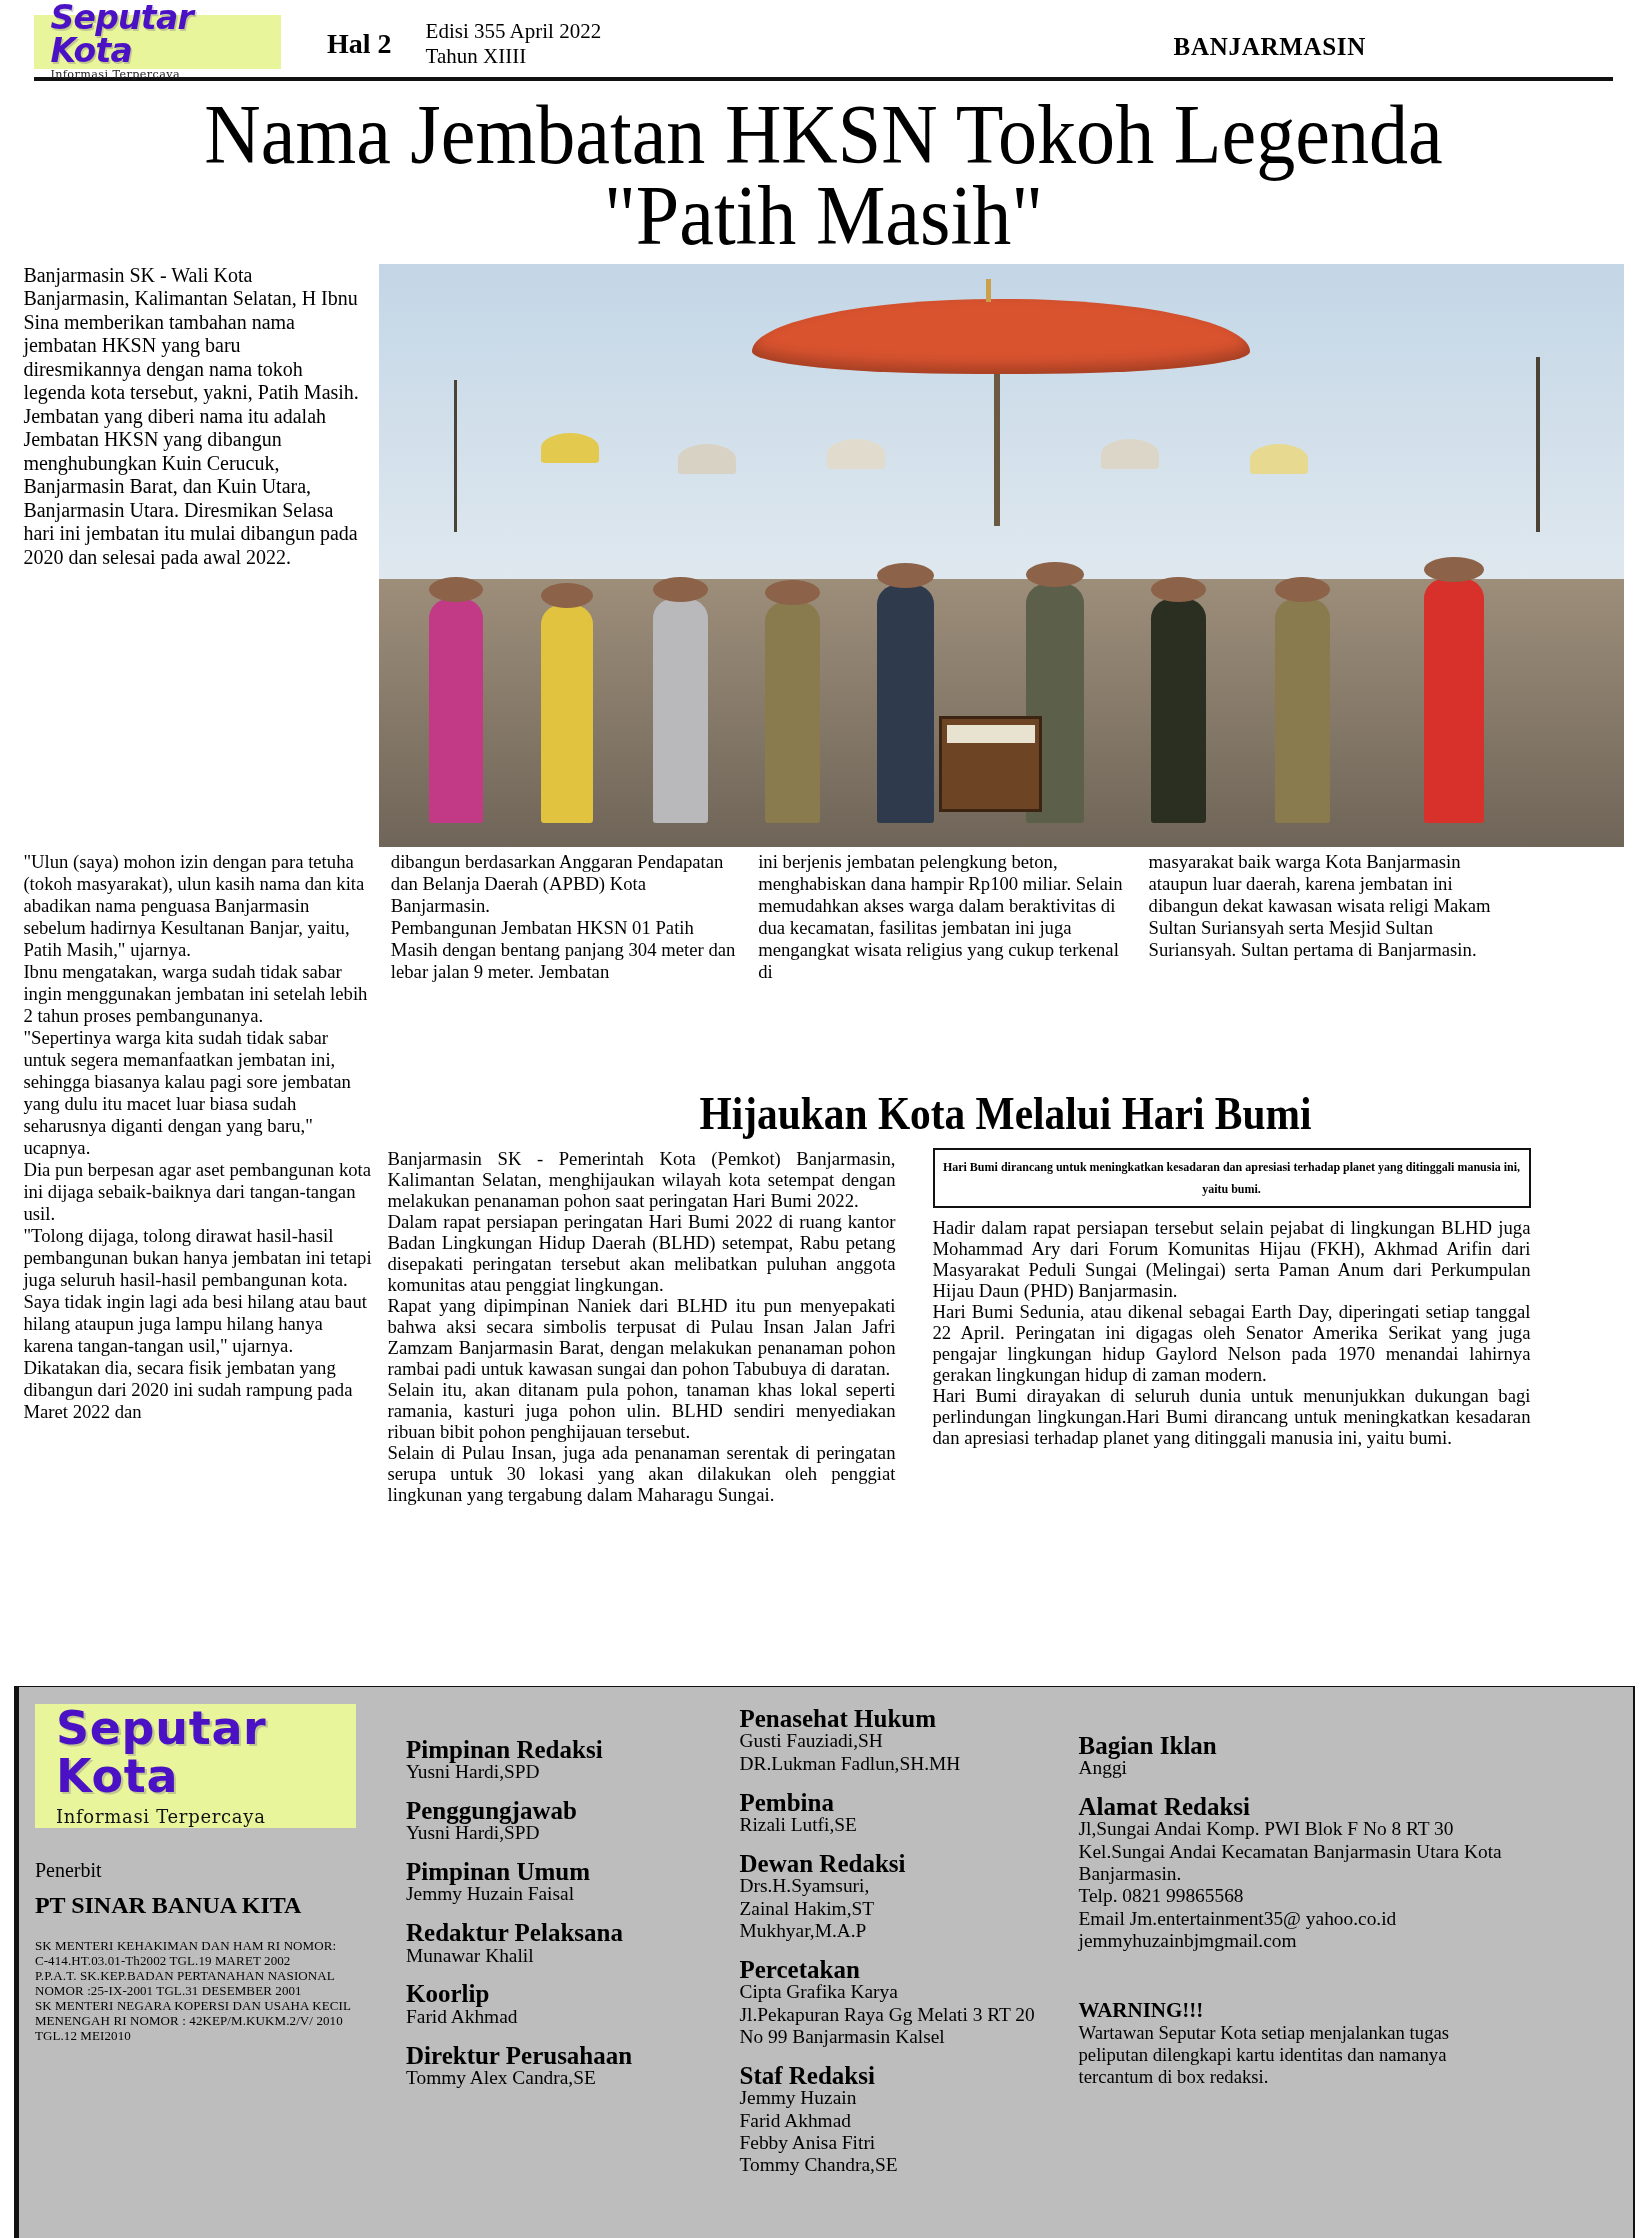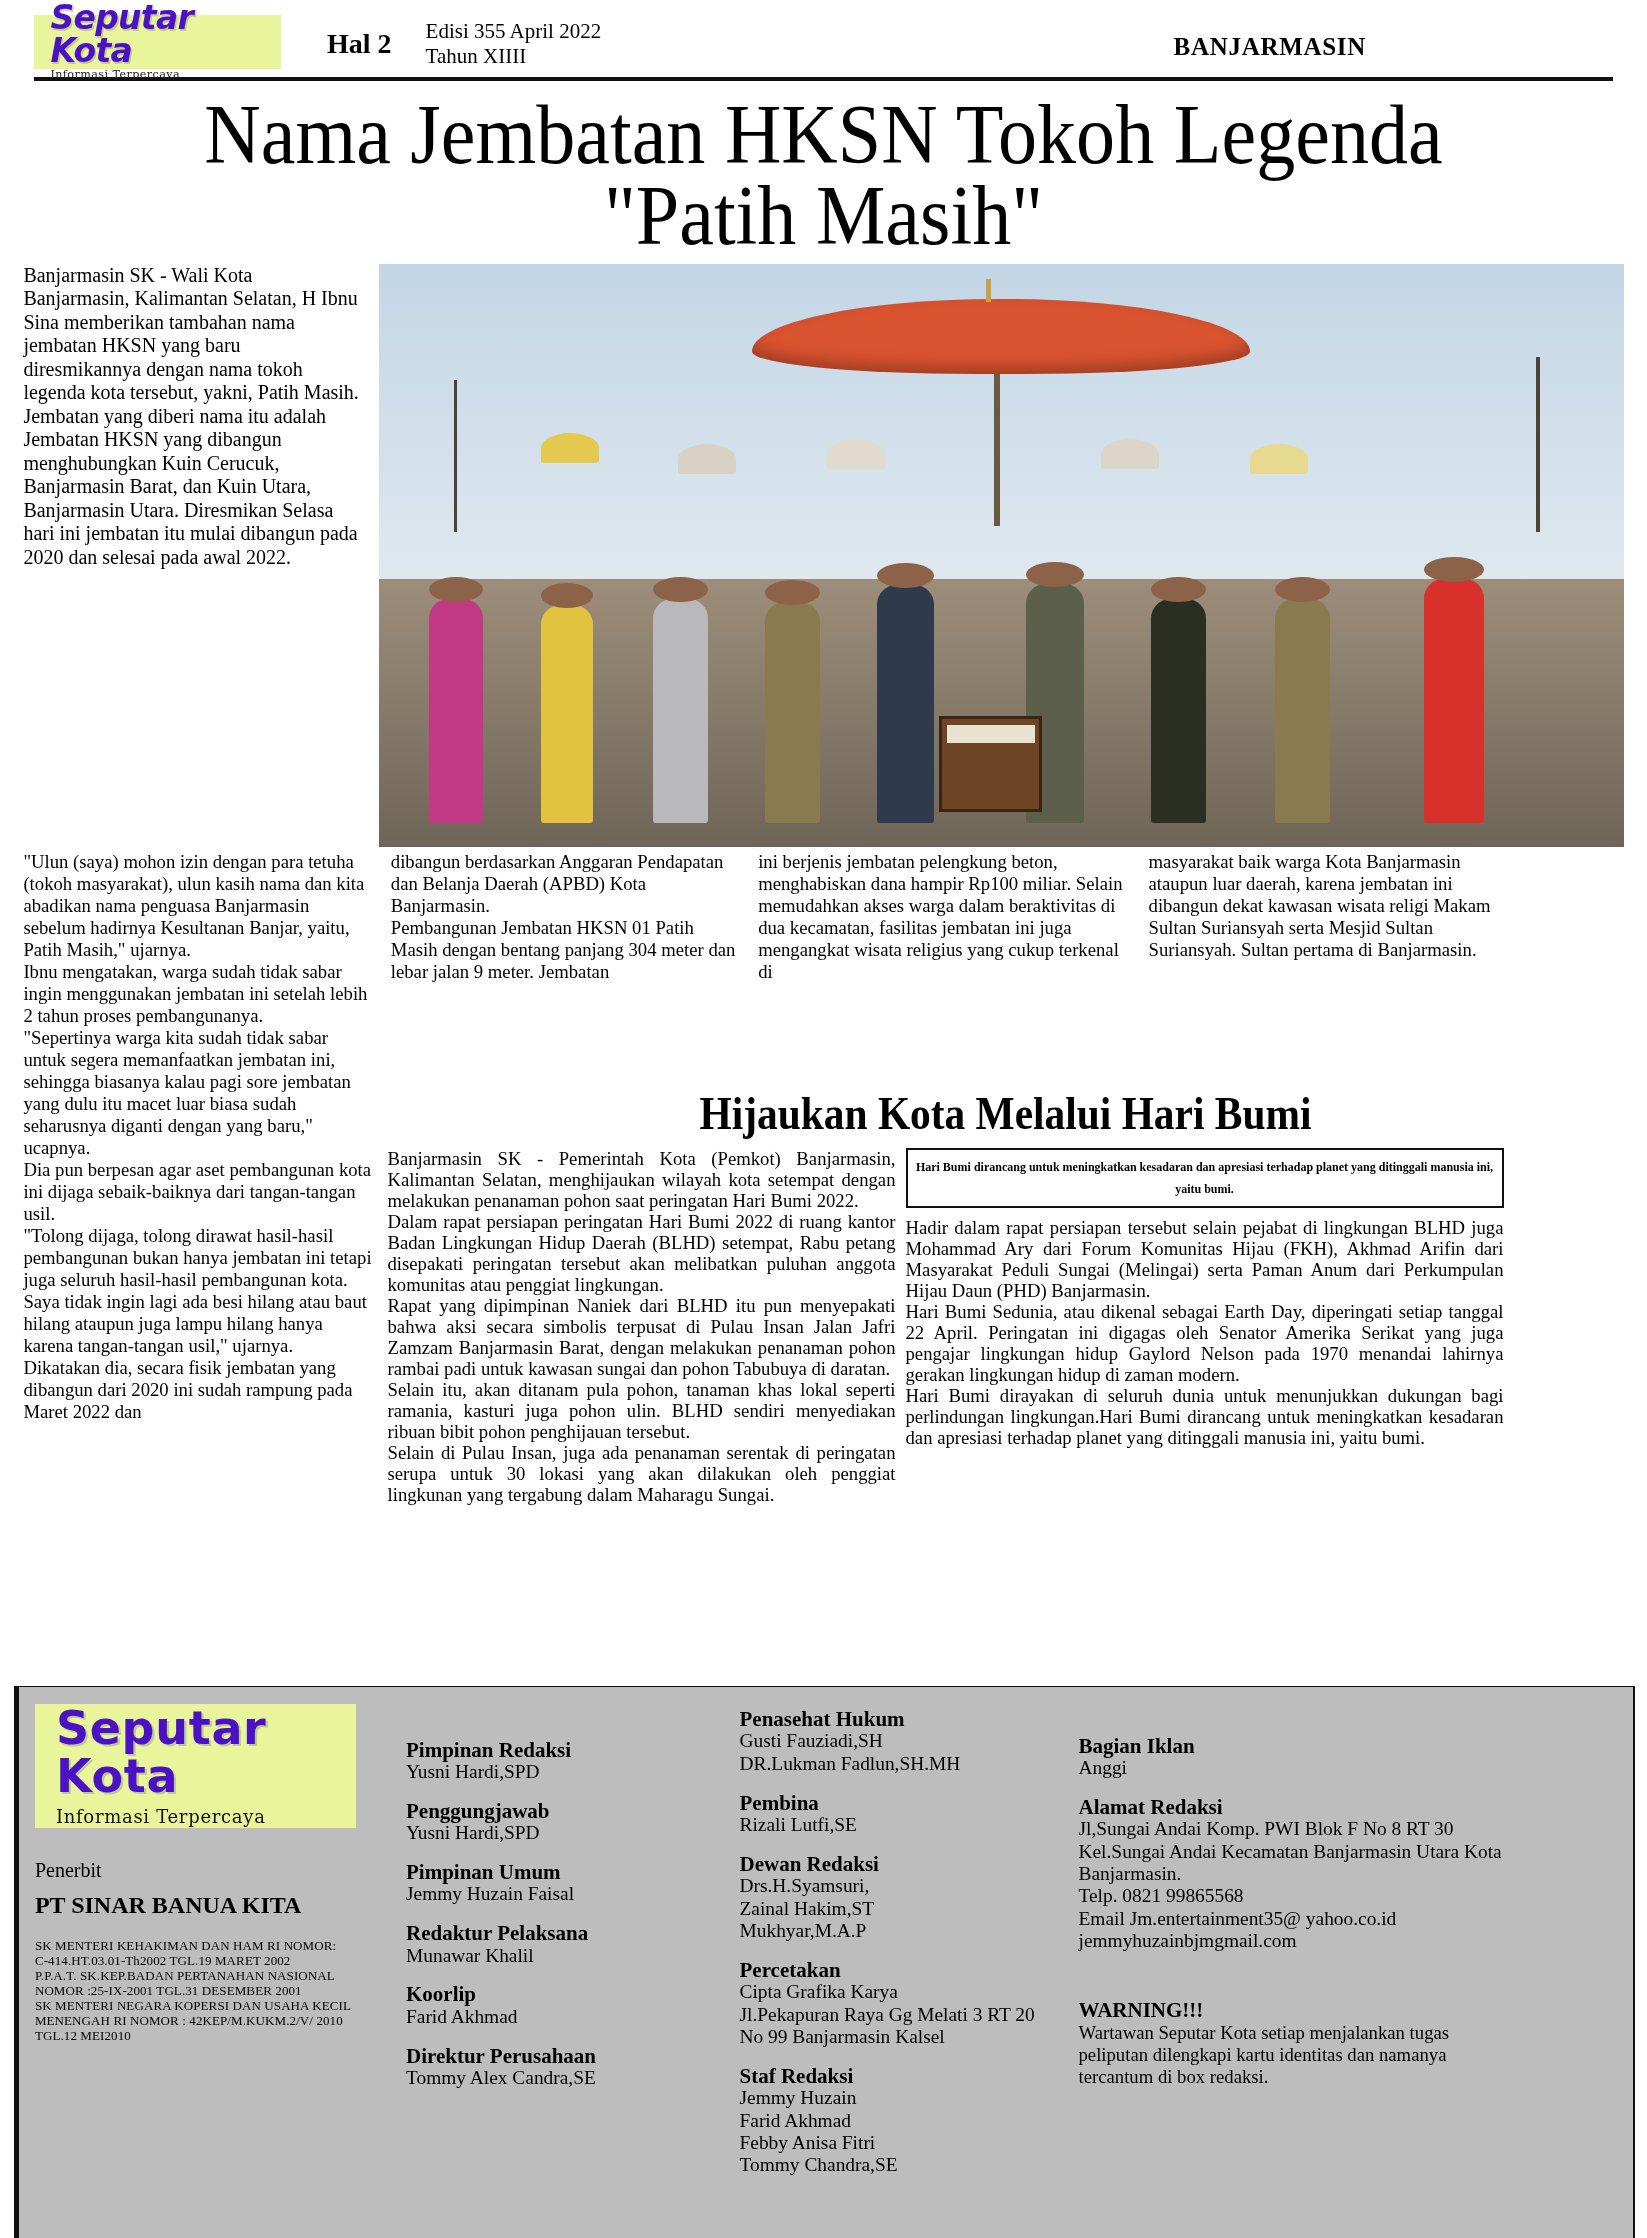--- a/index.html
+++ b/index.html
@@ -110,21 +110,21 @@
   .c4{width:351px;}
   .a1-body p{margin:0;}
 
   
   .a2{position:absolute;left:374px;top:1088px;width:1263px;}
   .a2-head{
     text-align:center;font-size:46px;line-height:52px;
     transform:scaleX(0.9);
     margin:0 0 7.5px 0;
   }
-  .a2-cols{display:flex;gap:10px;padding-left:13.5px;}
+  .a2-cols{display:flex;gap:37px;padding-left:13.5px;}
   .a2-left{width:508px;font-size:18.7px;line-height:21px;text-align:justify;}
   .a2-right{width:598px;}
   .a2-left p, .a2-right p{margin:0;}
   .callout{
     border:2.2px solid #111;
     padding:6px 7.5px;
     font-weight:bold;font-size:12px;line-height:22.4px;
     text-align:center;
     margin-bottom:9px;
   }
@@ -159,21 +159,21 @@
     text-shadow:2.2px 2.2px 0 rgba(120,120,120,.35);
   }
   .cl-logo-sub{
     font-family:"DejaVu Serif", serif;font-size:18px;margin-top:6px;letter-spacing:0.7px;color:#111;
   }
   .lbl-small{font-size:20px;line-height:24px;}
   .pt-name{font-weight:bold;font-size:24px;line-height:28px;margin-top:9px;}
   .legal{font-size:13px;line-height:15px;margin-top:19.4px;font-family:"Liberation Serif", serif;letter-spacing:0.1px;}
   .legal div{white-space:nowrap;}
 
-  .cl-head{font-weight:bold;font-size:21px;line-height:22.4px;margin-top:16.4px;}
+  .cl-head{font-weight:bold;font-size:25px;line-height:22.4px;margin-top:16.4px;}
   .cl-head:first-child{margin-top:0;}
   .cl-val{font-size:19.4px;line-height:22.4px;}
 
   .warn-title{font-weight:bold;font-size:21px;line-height:24px;margin-top:45px;}
   .warn-body{font-size:18.7px;line-height:22px;}
 </style>
 </head>
 <body>
 
 <div class="page">

